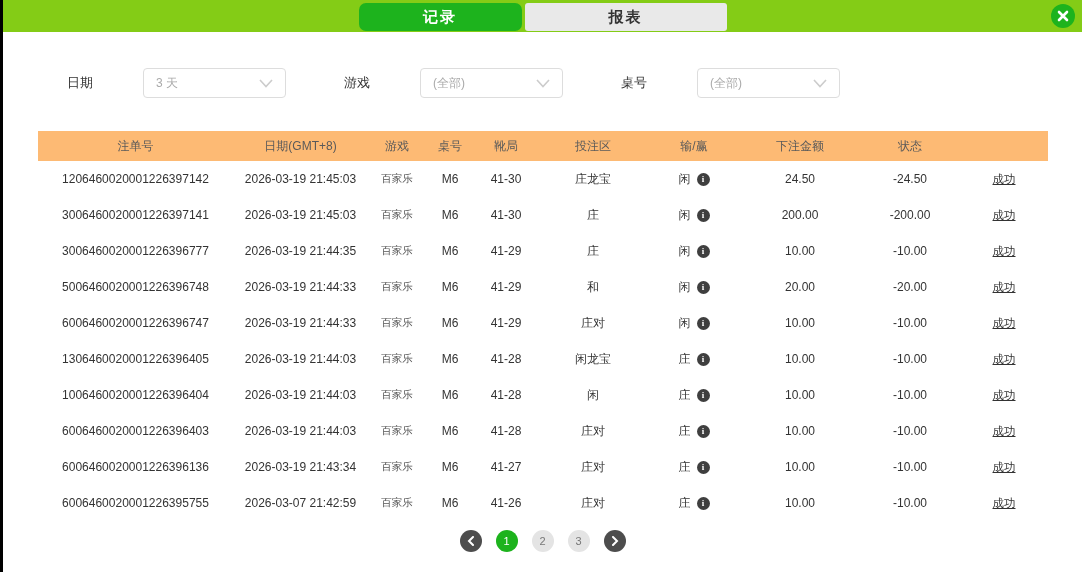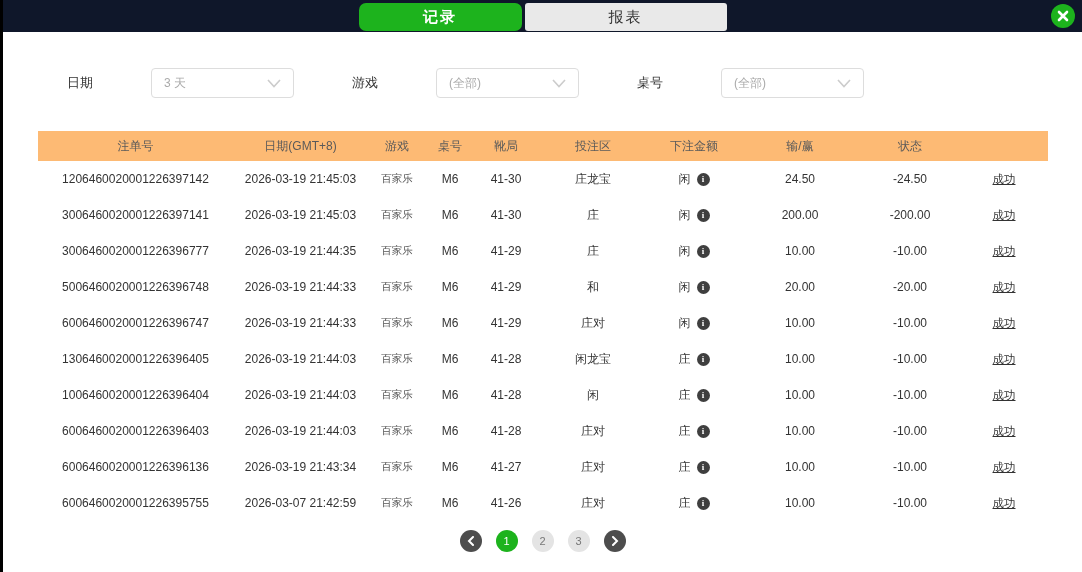--- a/index.html
+++ b/index.html
@@ -1,34 +1,34 @@
 <!DOCTYPE html>
 <html style="--accent: #1db31d;"><head>
 <meta charset="utf-8">
 <style>
   * { margin:0; padding:0; box-sizing:border-box; }
   html,body { width:1082px; height:572px; overflow:hidden; }
   body { background:#000; font-family:"Liberation Sans","DejaVu Sans",sans-serif; }
   .modal { position:absolute; left:3px; top:0; width:1079px; height:572px; background:#fff; }
 
   
-  .topbar { position:relative; height:32px; background:#0f172a; display:flex; justify-content:center; align-items:center; }
+  .topbar { position:relative; height:32px; background:#84cc16; display:flex; justify-content:center; align-items:center; }
   .tabs { display:flex; height:28px; margin-top:2px; }
   .tab { border:none; cursor:pointer; font-size:15px; letter-spacing:2px;
          display:flex; align-items:center; justify-content:center; }
   .tab-active { width:163px; background:var(--accent); color:#fff; border-radius:7px; font-weight:bold; }
-  .tab-inactive { width:202px; background:#e9e9e9; color:#333; border-radius:3px; margin-left:3px; }
+  .tab-inactive { width:202px; background:#e9e9e9; color:#333; border-radius:3px; margin-left:3px;font-weight:bold; }
   .close-btn { position:absolute; right:7px; top:4px; width:24px; height:24px; border-radius:50%;
                background:var(--accent); border:none; cursor:pointer;
                display:flex; align-items:center; justify-content:center; }
   .close-btn svg { width:12px; height:12px; }
 
   
   .filters { display:flex; align-items:center; margin:36px 0 0 64px; }
-  .filter-group { display:flex; align-items:center; margin-right:58px;gap:8px; }
+  .filter-group { display:flex; align-items:center; margin-right:58px; }
   .filter-label { font-size:13px; color:#333; margin-right:50px; white-space:nowrap; }
   .select-box { width:143px; height:30px; border:1px solid #ddd; border-radius:4px; background:#fff;
                 display:flex; align-items:center; justify-content:space-between;
                 padding:0 12px; cursor:pointer; }
   .select-value { font-size:12px; color:#aaa; }
   .select-box svg { width:14px; height:9px; flex:none; }
 
   
   .table { margin:33px 0 0 35px; width:1010px; }
   .thead, .trow { display:grid;
@@ -109,22 +109,22 @@
   </div>
 
   <div class="table">
     <div class="thead" id="thead">
         <div class="cell c0">注单号</div>
         <div class="cell c1">日期(GMT+8)</div>
         <div class="cell c2">游戏</div>
         <div class="cell c3">桌号</div>
         <div class="cell c4">靴局</div>
         <div class="cell c5">投注区</div>
+        <div class="cell c8">输/赢</div>
         <div class="cell c7">下注金额</div>
-        <div class="cell c8">输/赢</div>
         <div class="cell c9">状态</div>
       </div>
     <div id="tbody">
         <div class="trow">
           <div class="cell c0">1206460020001226397142</div>
           <div class="cell c1">2026-03-19 21:45:03</div>
           <div class="cell c2">百家乐</div>
           <div class="cell c3">M6</div>
           <div class="cell c4">41-30</div>
           <div class="cell c5">庄龙宝</div>

